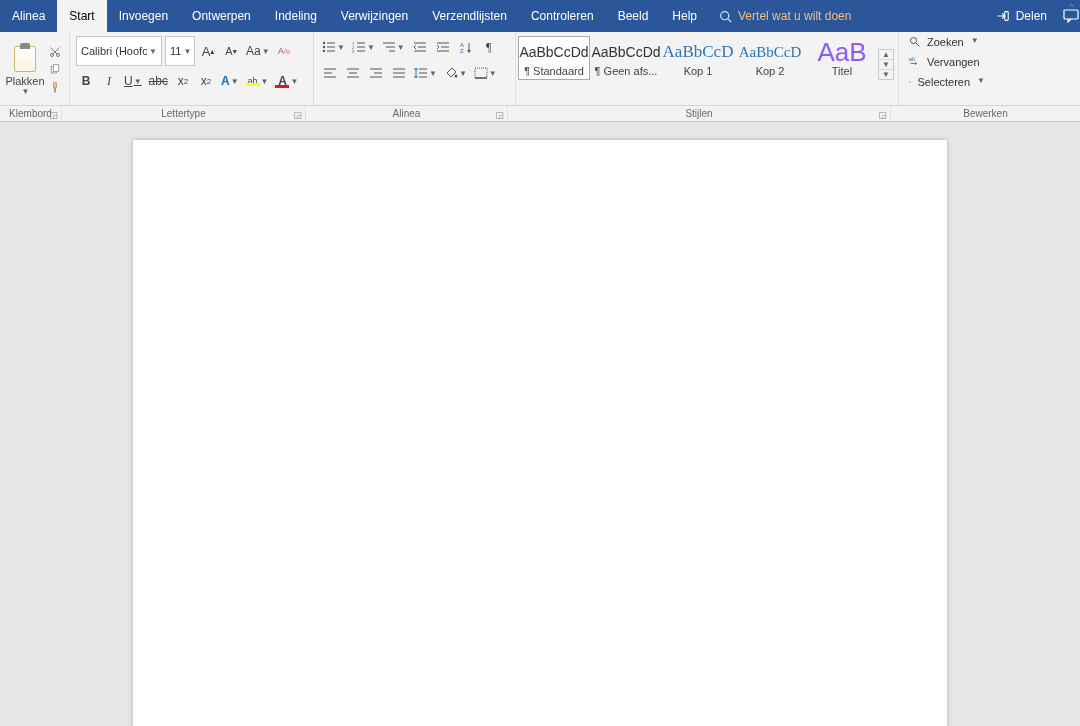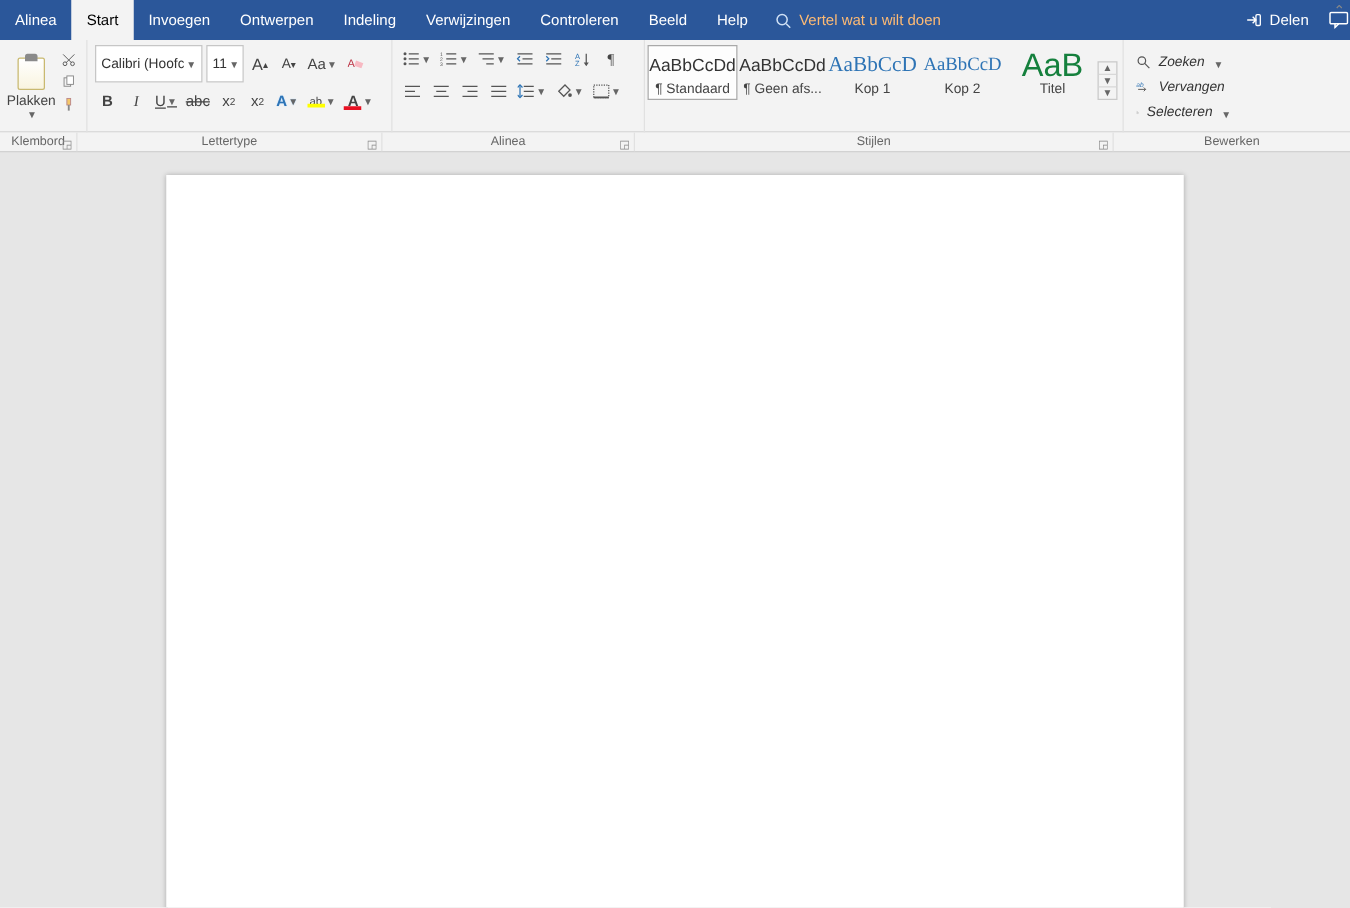--- a/index.html
+++ b/index.html
@@ -39,28 +39,28 @@
 .combo.font { width: 86px; }
 .combo.size { width: 30px; justify-content: space-between; }
 .combo .arrow { font-size: 8px; color:#666; margin-left:2px; }
 
 
 .styles { display:flex; align-items:flex-end; gap:0; }
 .style-item { width: 72px; display:flex; flex-direction:column; align-items:center; justify-content:center; border:1px solid transparent; padding:2px 2px; cursor:pointer; }
 .style-item.sel { border:1px solid #a9a9a9; box-shadow: inset 0 0 0 1px #fff; background:#fdfdfd; }
 .style-preview { font-size: 14px; color:#333; height: 26px; display:flex; align-items:center; }
 .style-preview.blue { color:#2e74b5; font-family: "Segoe UI Light", "Segoe UI"; }
-.style-preview.big { font-size: 26px; color:#15803d; }
+.style-preview.big { font-size: 26px; color:#8b5cf6; }
 .style-name { font-size: 11px; color:#444; white-space: nowrap; overflow:hidden; text-overflow:ellipsis; max-width: 68px; }
 .style-scroll { display:flex; flex-direction:column; width:16px; border:1px solid #c9c9c9; }
 .style-scroll div { flex:1; display:flex; align-items:center; justify-content:center; font-size:8px; color:#666; border-bottom:1px solid #d8d8d8; cursor:pointer; }
 .style-scroll div:last-child { border-bottom:none; }
 
 
-.edit-item { display:flex; align-items:flex-end; gap:6px; font-size:11px; color:#333; height:20px; padding: 0 4px; cursor:pointer;font-style:italic; }
+.edit-item { display:flex; align-items:flex-start; gap:6px; font-size:11px; color:#333; height:20px; padding: 0 4px; cursor:pointer; }
 
 
 .workspace { height: calc(726px - 32px - 74px - 16px); background: #e6e6e6; display:flex; justify-content:center; overflow:hidden; position:relative; }
 .page { width: 814px; background:#fff; margin-top: 18px; box-shadow: 0 0 4px rgba(0,0,0,0.25); height: 1000px; }
 .collapse { position:absolute; right:4px; top:2px; font-size:11px; color:#888; cursor:pointer; }
 
 
 .swatch-yellow { background:#ffff00; width:14px; height:3px; display:block; margin-top:-3px; }
 .swatch-red { background:#e81123; width:14px; height:3px; display:block; margin-top:-3px; }
 
@@ -70,20 +70,21 @@
 </head>
 <body>
 
 <div class="tabbar">
   <div class="tab file">Alinea</div>
   <div class="tab active">Start</div>
   <div class="tab">Invoegen</div>
   <div class="tab">Ontwerpen</div>
   <div class="tab">Indeling</div>
   <div class="tab">Verwijzingen</div>
+  <div class="tab">Verzendlijsten</div>
   <div class="tab">Controleren</div>
   <div class="tab">Beeld</div>
   <div class="tab">Help</div>
   <div class="tellme">
     <svg width="13" height="13" viewBox="0 0 16 16">
         <circle cx="7" cy="7" r="5" fill="none" stroke="#cfe0f5" stroke-width="1.5"></circle>
         <line x1="11" y1="11" x2="15" y2="15" stroke="#cfe0f5" stroke-width="1.5"></line>
       </svg>
     <span>Vertel wat u wilt doen</span>
   </div>
@@ -98,21 +99,21 @@
     <svg width="16" height="14" viewBox="0 0 16 14">
         <rect x="1" y="1" width="14" height="9" rx="1" fill="none" stroke="#fff" stroke-width="1.2"></rect>
         <path d="M5 10 L5 13 L8 10" fill="none" stroke="#fff" stroke-width="1.2"></path>
       </svg>
   </div>
 </div>
 
 <div class="ribbon">
 
   <div class="group" style="width:70px">
-    <div class="group-row" style="align-items:center">
+    <div class="group-row" style="align-items:flex-end">
       <div class="paste-big">
         <div class="paste-icon"></div>
         <span>Plakken</span>
         <span class="dd">▼</span>
       </div>
       <div class="mini-col">
         <div class="mini">
           <svg width="12" height="12" viewBox="0 0 16 16">
               <circle cx="4" cy="12" r="2" fill="none" stroke="#555"></circle>
               <circle cx="12" cy="12" r="2" fill="none" stroke="#555"></circle>

